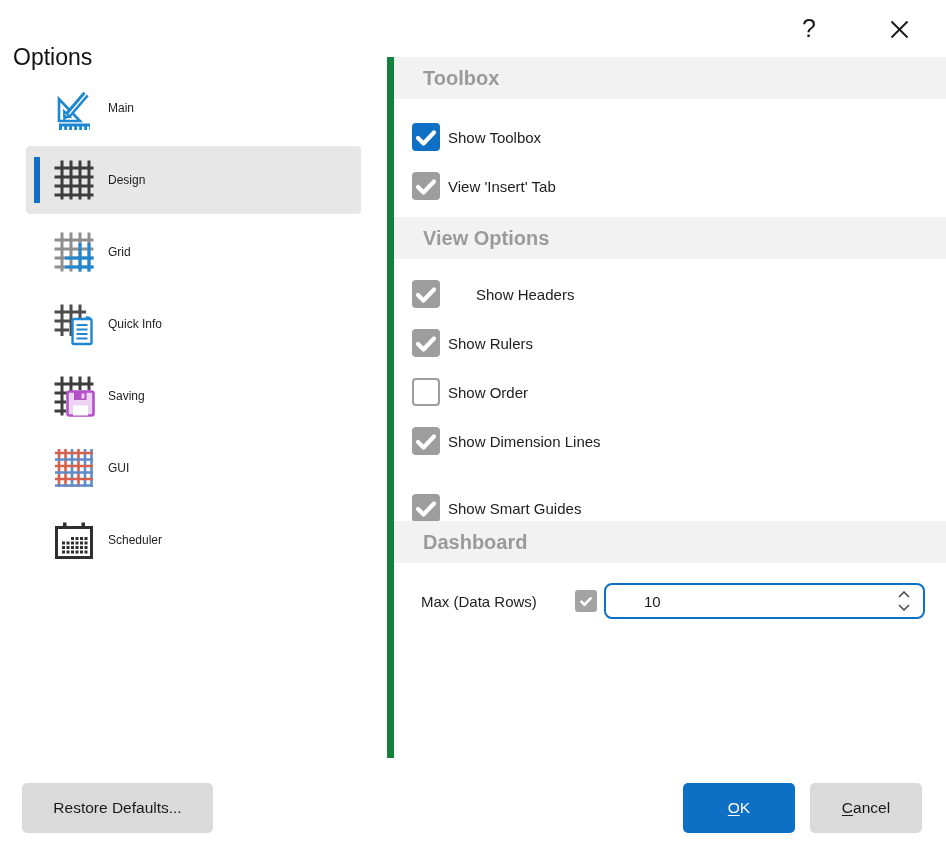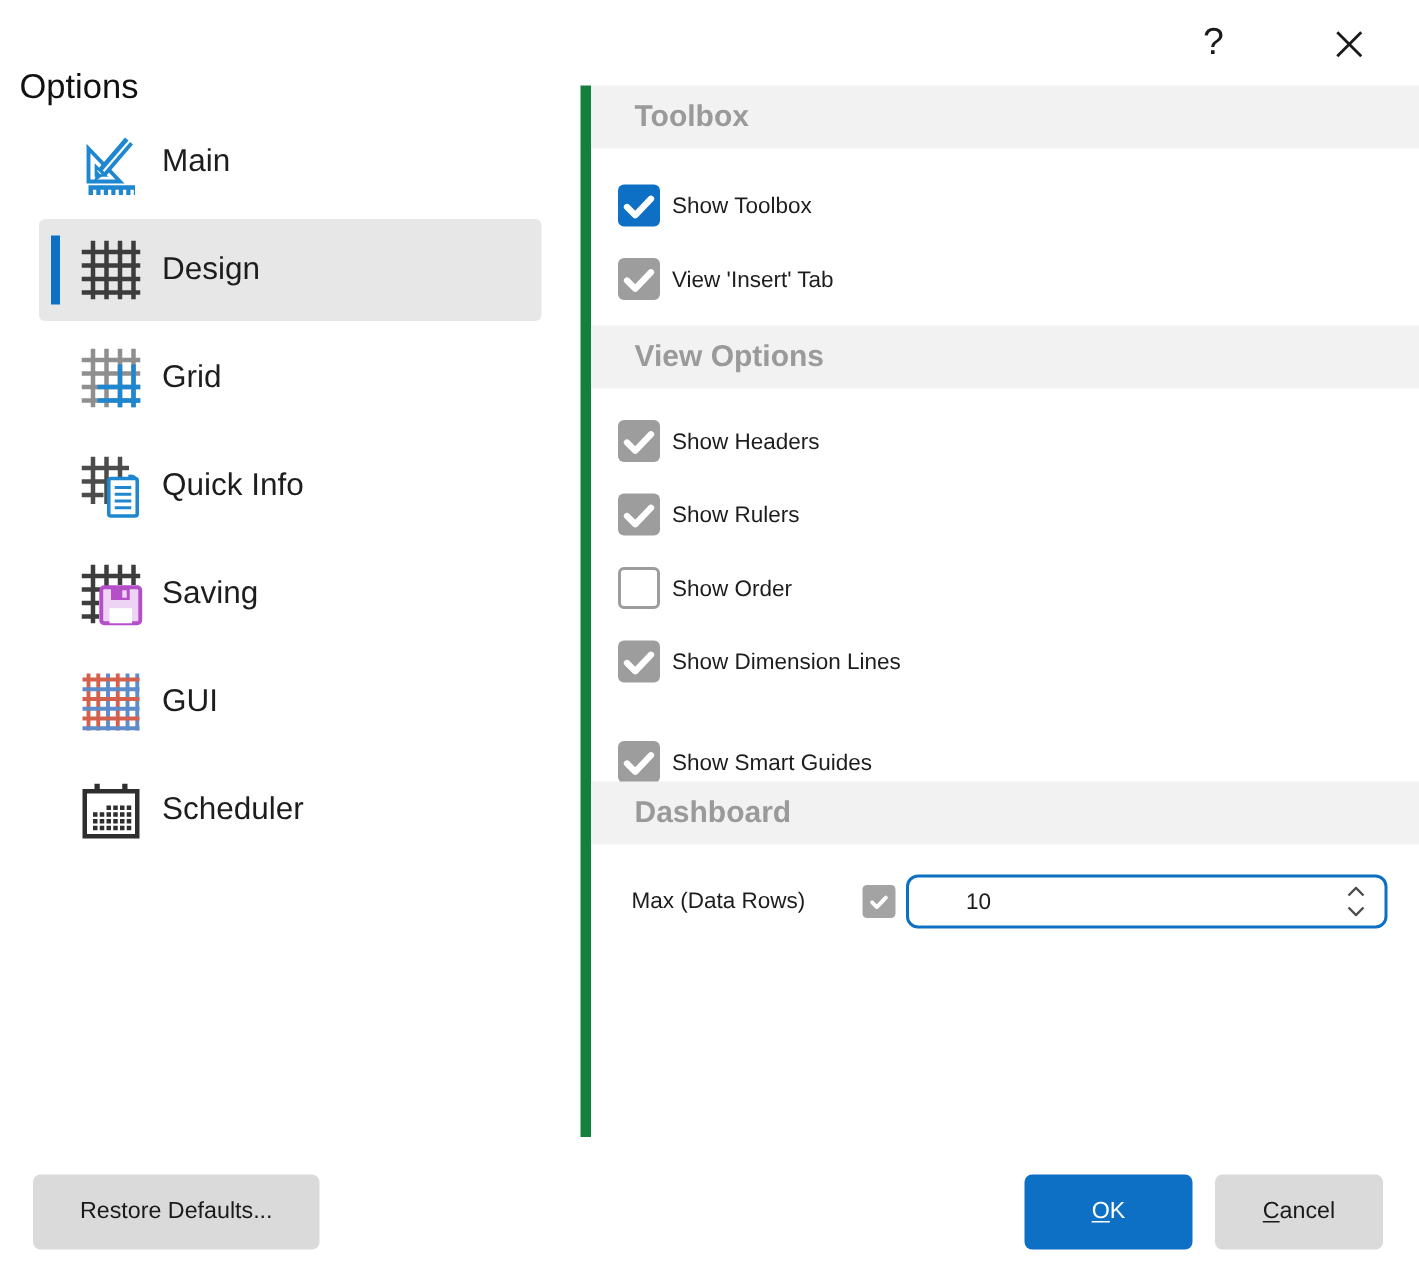--- a/index.html
+++ b/index.html
@@ -17,21 +17,21 @@
 
   
   .sidebar { position:absolute; left:0; top:74px; width:387px; }
   .side-item { position:relative; margin:0 0 4px 26px; width:335px; height:68px;
                border-radius:4px; display:flex; align-items:center; cursor:pointer; }
   .side-item.selected { background:#e7e7e7; }
   .accent-bar { display:none; }
   .side-item.selected .accent-bar { display:block; position:absolute; left:8px; top:11px;
                width:6px; height:46px; background:#0e70c4; }
   .side-icon { width:44px; height:44px; margin-left:26px; flex:0 0 44px; }
-  .side-label { margin-left:12px; font-size:21px; color:#1d1d1d; }
+  .side-label { margin-left:12px; font-size:12px; color:#1d1d1d; }
 
   
   .panel { position:absolute; left:387px; top:57px; width:559px; height:701px;
            border-left:7px solid #15803d; }
   .sec-header { position:absolute; left:0; width:100%; height:42px; background:#f2f2f2;
                 color:#9a9a9a; font-size:20px; font-weight:bold; line-height:42px;
                 padding-left:29px; }
   .check-row { position:absolute; left:18px; height:28px; display:flex;
                align-items:center; cursor:pointer; }
   .checkbox { width:28px; height:28px; border-radius:4px; flex:0 0 28px;
@@ -267,21 +267,21 @@
       <span class="checkbox gray">
         <svg width="28" height="28" viewBox="0 0 28 28">
           <polyline points="6,15 11.5,20.5 22,9.5" fill="none" stroke="#ffffff" stroke-width="4.2" stroke-linecap="round" stroke-linejoin="round"></polyline>
         </svg>
       </span>
       <span class="check-label">View 'Insert' Tab</span>
     </div>
 
     <div class="sec-header" style="top:160px;">View Options</div>
 
-    <div class="check-row" style="top:223px;">
+    <div class="check-row" style="top:223px;gap:28px;">
       <span class="checkbox gray">
         <svg width="28" height="28" viewBox="0 0 28 28">
           <polyline points="6,15 11.5,20.5 22,9.5" fill="none" stroke="#ffffff" stroke-width="4.2" stroke-linecap="round" stroke-linejoin="round"></polyline>
         </svg>
       </span>
       <span class="check-label">Show Headers</span>
     </div>
 
     <div class="check-row" style="top:272px;">
       <span class="checkbox gray">

